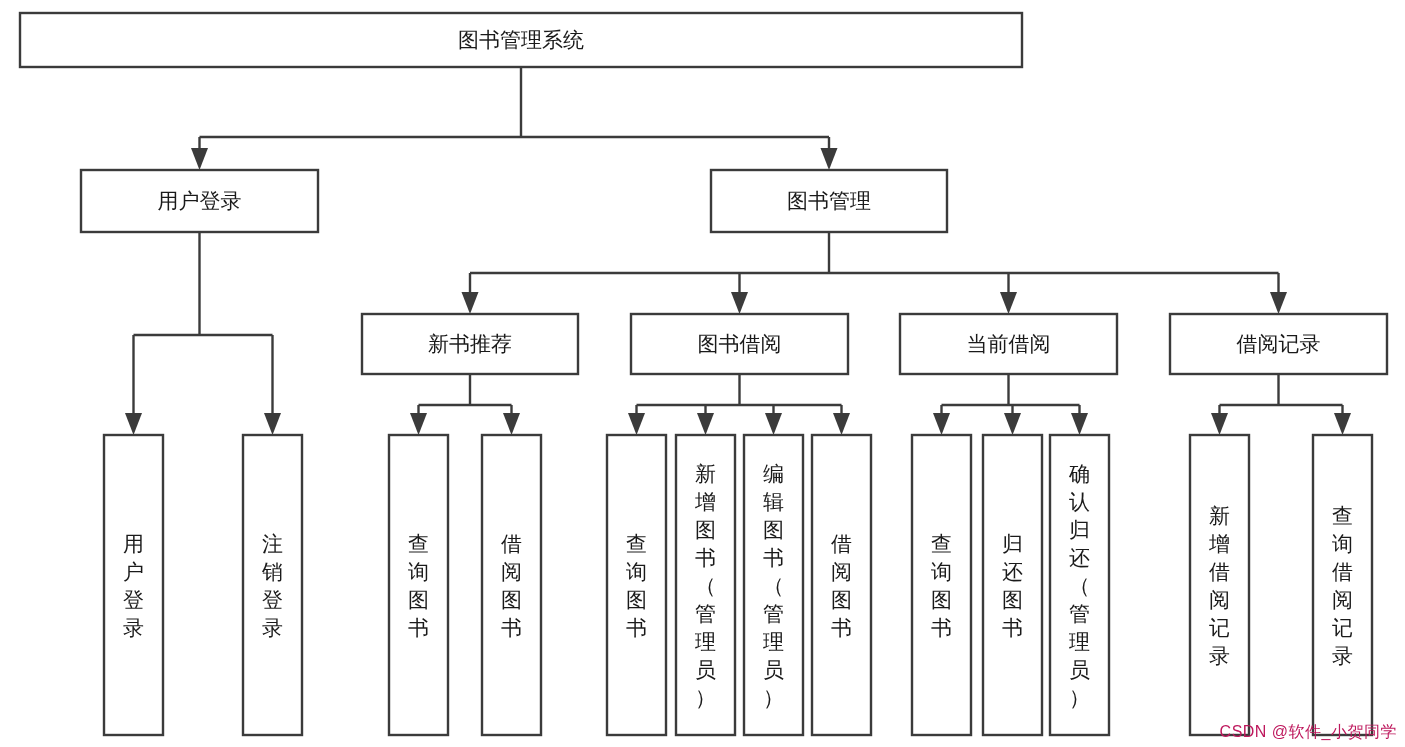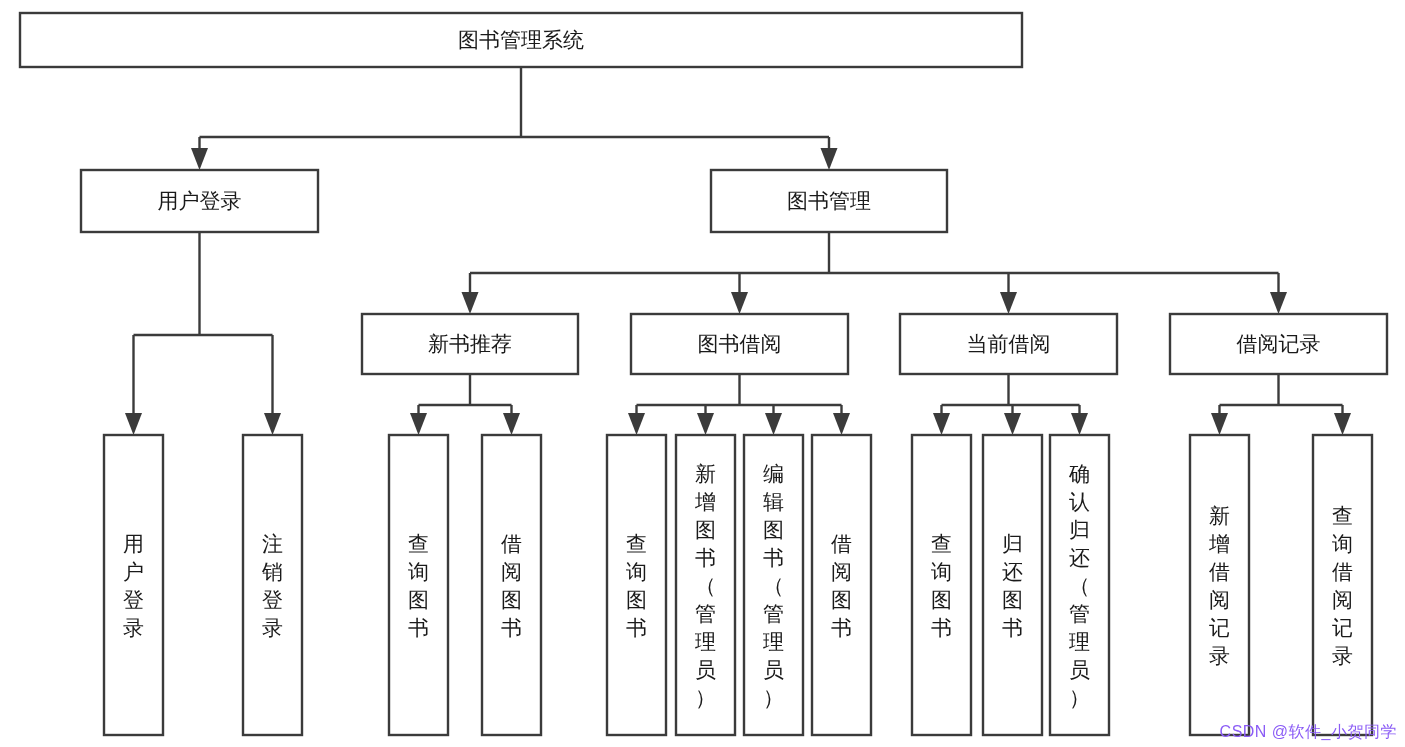--- a/index.html
+++ b/index.html
@@ -57,21 +57,21 @@
     font-size: 21px;
     text-anchor: middle;
     white-space: pre;
   }
   .watermark {
     position: absolute;
     right: 8px;
     bottom: 4px;
     font-family: "Liberation Sans", "DejaVu Sans", sans-serif;
     font-size: 16px;
-    color: #8b5cf6;
+    color: #be185d;
     letter-spacing: 0.5px;
     user-select: none;
     pointer-events: none;
   }
 </style>
 </head>
 <body>
 
 <div id="diagram-root">
   <svg id="tree-svg" viewBox="0 0 1405 747" xmlns="http://www.w3.org/2000/svg">

